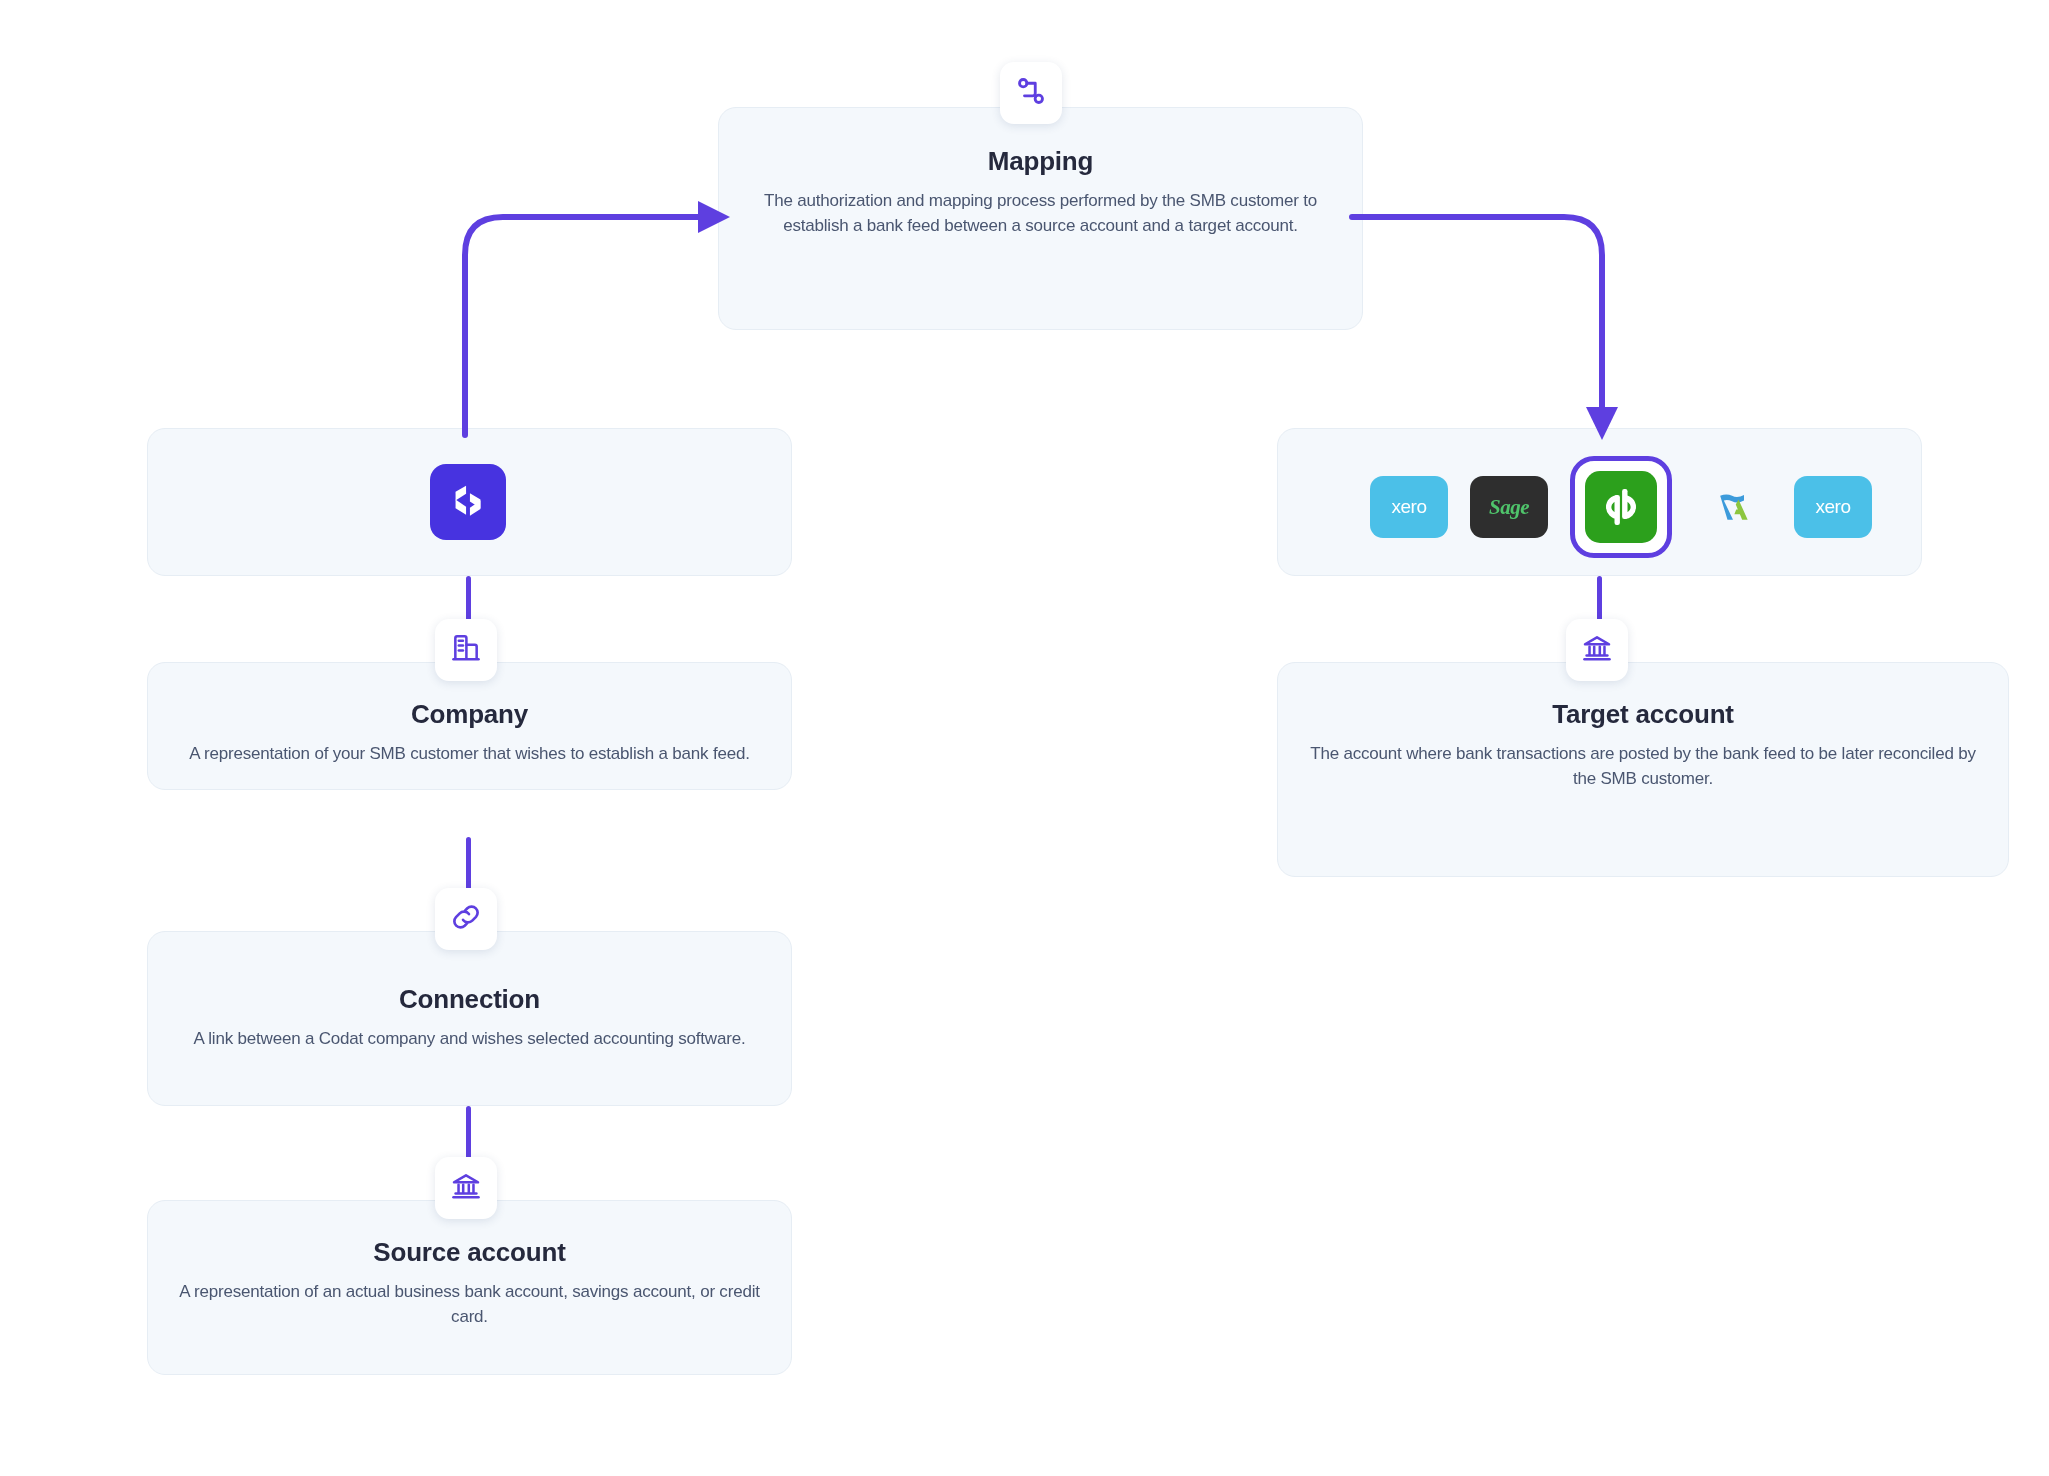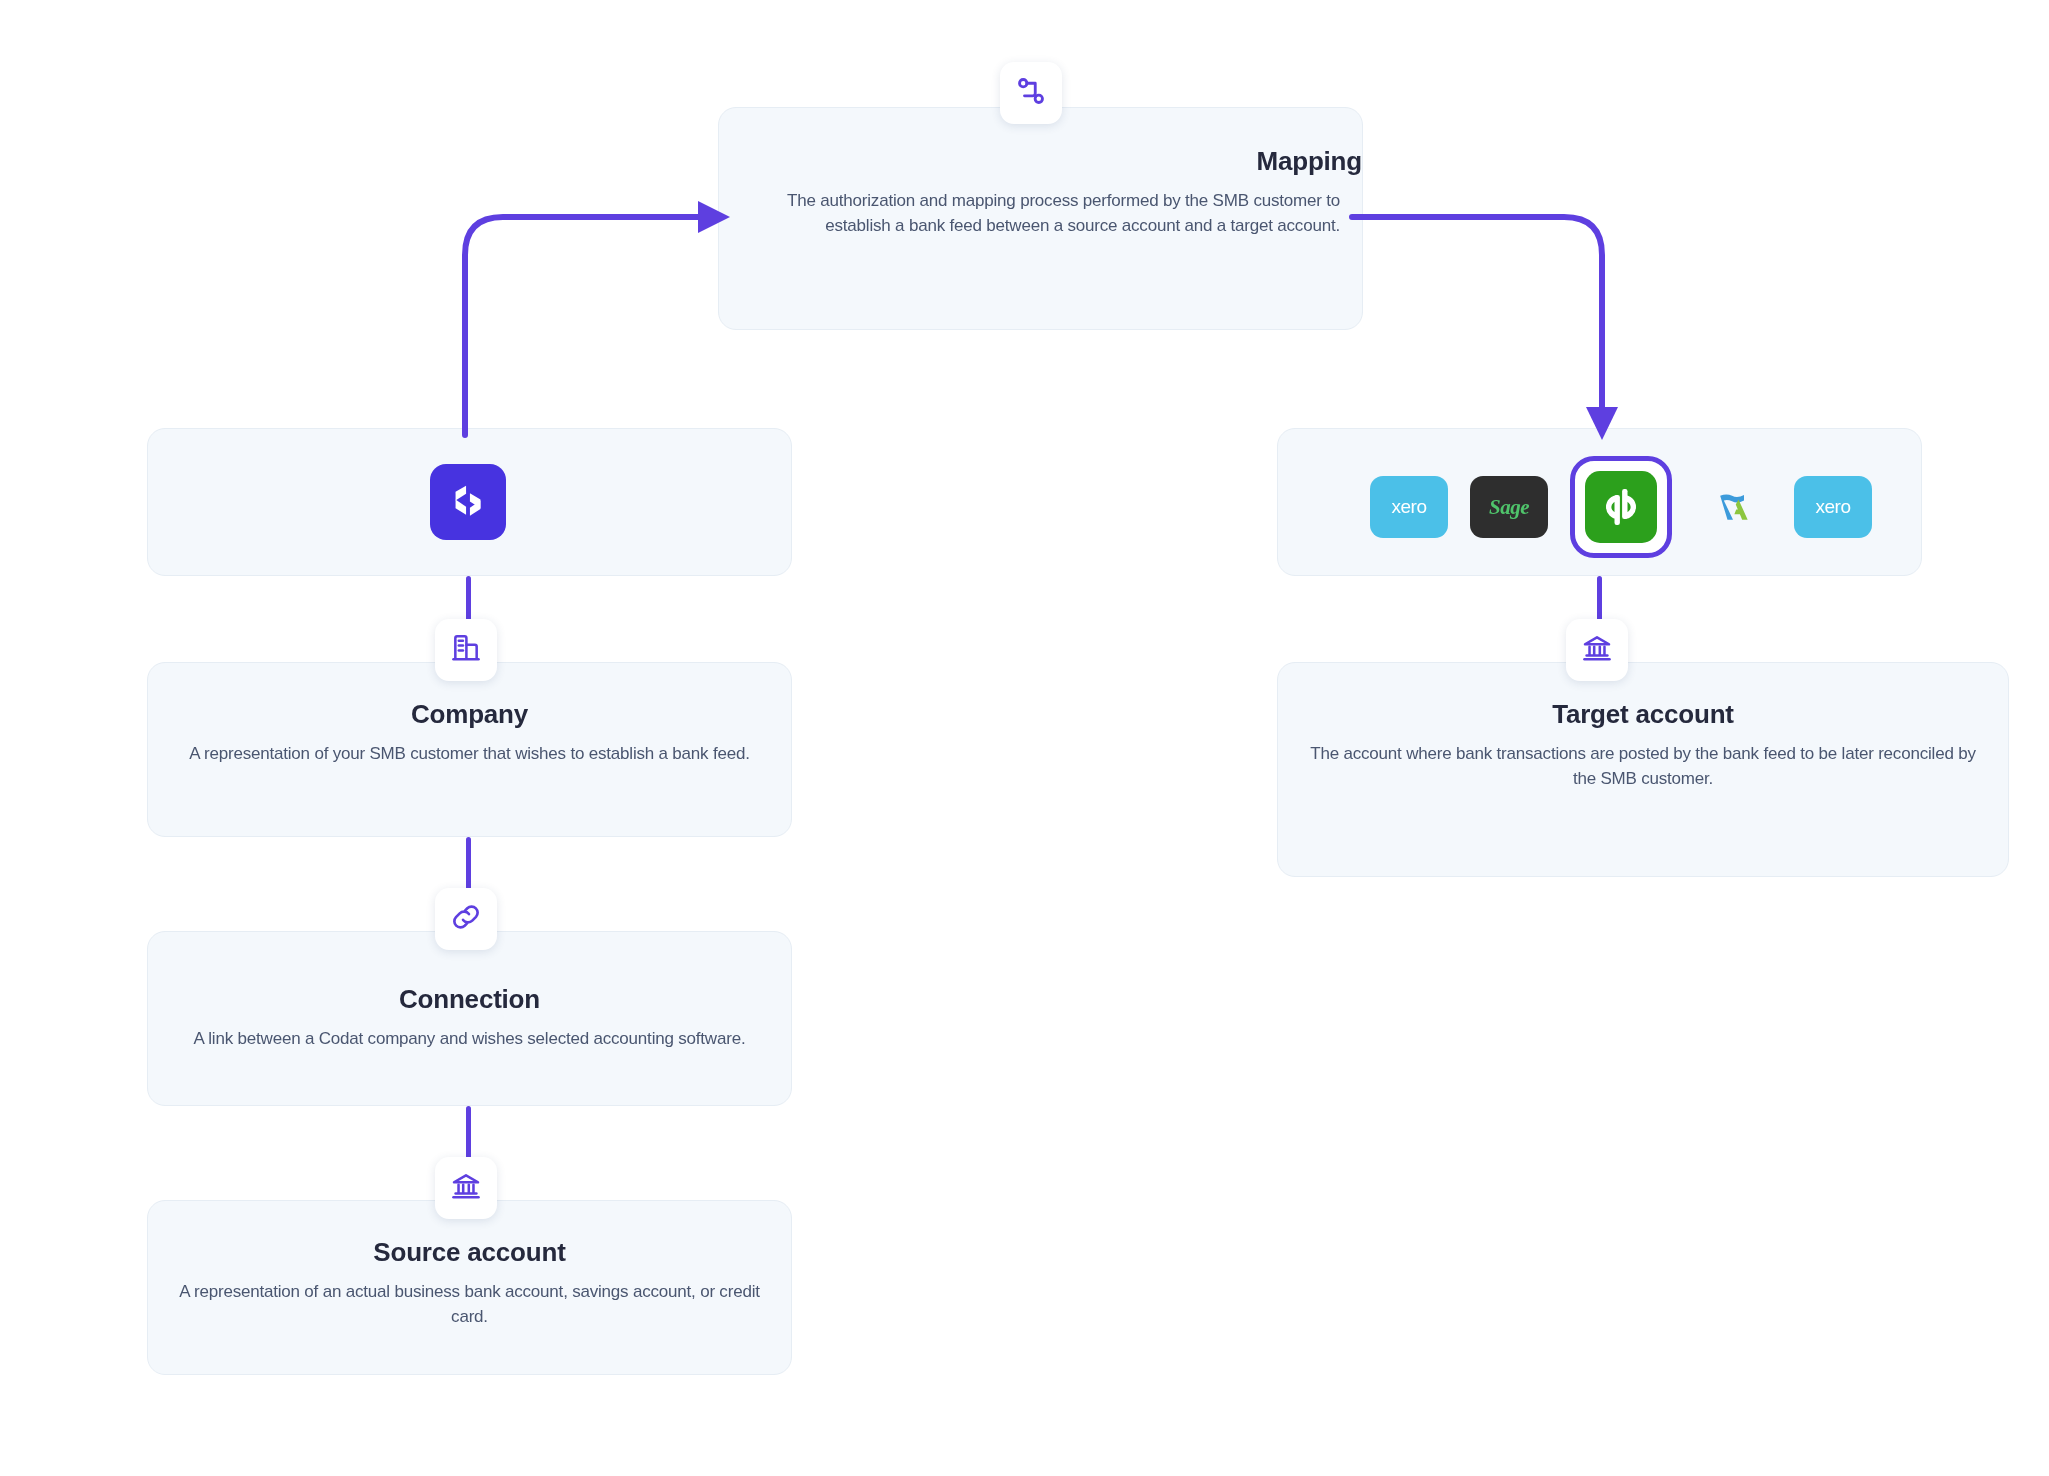--- a/index.html
+++ b/index.html
@@ -161,21 +161,21 @@
 
   <div class="icon-badge" style="left:1000px; top:62px;">
     <span>
       <svg width="34" height="34" viewBox="0 0 24 24" fill="none" stroke="#5E3FE0" stroke-width="2" stroke-linecap="round" stroke-linejoin="round">
         <circle cx="6.5" cy="6.5" r="2.6"></circle>
         <circle cx="17.5" cy="17.5" r="2.6"></circle>
         <path d="M 9.1 6.5 L 15 6.5 L 15 13.5 Q 15 15.4 13.1 15.4 L 7.4 15.4"></path>
       </svg>
     </span>
   </div>
-  <div class="card" style="left:718px; top:107px; width:645px; height:223px; padding-top:38px;text-align:right;">
+  <div class="card" style="left:718px; top:107px; width:645px; height:223px; padding-top:38px;">
     <h3 class="card-title">Mapping</h3>
     <p class="card-desc">The authorization and mapping process performed by the SMB customer to establish a bank feed between a source account and a target account.</p>
   </div>
 
   <div class="card" style="left:147px; top:428px; width:645px; height:148px;"></div>
   <div class="codat-tile" style="left:430px; top:464px;">
     <span>
       <svg width="46" height="46" viewBox="0 0 48 48">
         <polygon points="22,9 22,17.5 11,24.5 11,15.5" fill="#ffffff"></polygon>
         <polygon points="11,23.5 11,32.5 22,39.5 22,31" fill="#ffffff"></polygon>
@@ -228,21 +228,21 @@
       <svg width="32" height="32" viewBox="0 0 24 24" fill="none" stroke="#5E3FE0" stroke-width="1.9" stroke-linecap="round" stroke-linejoin="round">
         <path d="M 4 20 L 4 4.5 Q 4 3.2 5.3 3.2 L 11 3.2 Q 12.3 3.2 12.3 4.5 L 12.3 20"></path>
         <path d="M 12.3 9.5 L 18.7 9.5 Q 20 9.5 20 10.8 L 20 20"></path>
         <line x1="2.6" y1="20.5" x2="21.4" y2="20.5"></line>
         <line x1="6.6" y1="6.6" x2="9.7" y2="6.6"></line>
         <line x1="6.6" y1="10.2" x2="9.7" y2="10.2"></line>
         <line x1="6.6" y1="13.8" x2="9.7" y2="13.8"></line>
       </svg>
     </span>
   </div>
-  <div class="card" style="left:147px; top:662px; width:645px; height:175px; padding-top:36px;">
+  <div class="card" style="left:147px; top:662px; width:645px; height:128px; padding-top:36px;">
     <h3 class="card-title">Company</h3>
     <p class="card-desc">A representation of your SMB customer that wishes to establish a bank feed.</p>
   </div>
 
   <div class="vline" style="left:466px; top:837px; height:86px;"></div>
 
   <div class="icon-badge" style="left:435px; top:888px;">
     <span>
       <svg width="32" height="32" viewBox="0 0 24 24" fill="none" stroke="#5E3FE0" stroke-width="2" stroke-linecap="round" stroke-linejoin="round">
         <path d="M 9.8 14.2 a 4.6 4.6 0 0 0 6.9 0.5 l 2.8 -2.8 a 4.6 4.6 0 0 0 -6.5 -6.5 l -1.6 1.6"></path>

